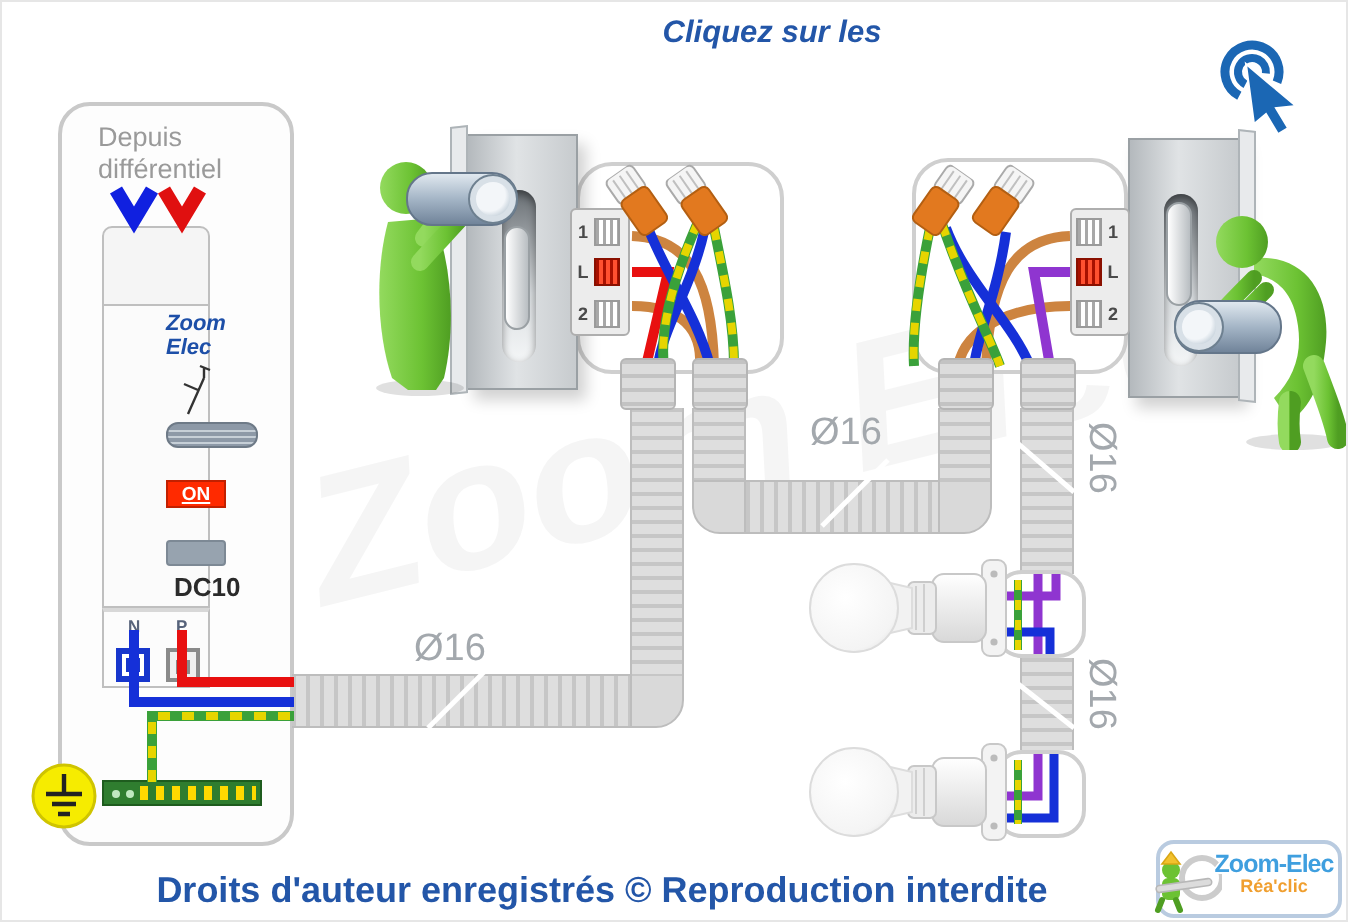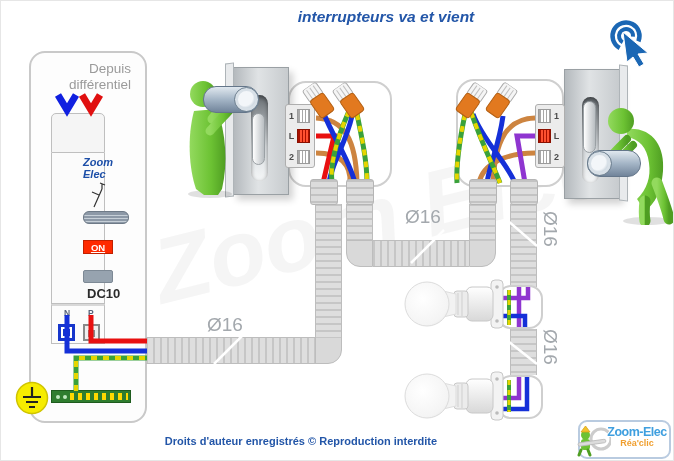--- a/index.html
+++ b/index.html
@@ -10,21 +10,21 @@
   .watermark{position:absolute;left:55px;top:175px;font-size:92px;font-weight:bold;font-style:italic;
              color:rgba(90,90,90,0.06);white-space:nowrap;transform:rotate(-14deg);z-index:1;}
   
   .heading{position:absolute;left:233px;top:6px;width:304px;text-align:center;z-index:60;
            color:#2356a8;font-weight:bold;font-style:italic;font-size:15.5px;line-height:19px;}
   
   .panel-title{position:absolute;left:4px;top:16px;width:148px;text-align:center;color:#8f8f8f;
                font-size:14px;z-index:60;}
   .panel{position:absolute;left:28px;top:50px;width:118px;height:372px;background:#fdfdfd;
          border:2px solid #c9c9c9;border-radius:16px;z-index:10;}
-  .panel-sub{position:absolute;left:2px;top:8px;width:98px;text-align:right;color:#9a9a9a;
+  .panel-sub{position:absolute;left:18px;top:8px;width:98px;text-align:left;color:#9a9a9a;
              font-size:13.5px;line-height:16px;}
   .breaker{position:absolute;left:20px;top:60px;width:54px;z-index:12;}
   .brk-top{height:40px;background:#f5f5f5;border:1px solid #bfbfbf;border-radius:5px 5px 0 0;}
   .brk-body{background:#fbfbfb;border:1px solid #bfbfbf;border-top:none;padding-top:3px;padding-left:31px;}
   .brand{text-align:center;font-size:11px;font-weight:bold;font-style:italic;color:#1d4fa8;line-height:12px;}
   .brk-sym{display:block;margin:2px 0 0 6px;}
   .handle{margin:3px auto 2px auto;width:46px;height:13px;background:#8d99a7;border-radius:6px;
           border:1px solid #6e7a87;background-image:linear-gradient(#8d99a7 0 3px,#c6cfd7 3px 4px,#8d99a7 4px 6px,#c6cfd7 6px 7px,#8d99a7 7px 9px,#c6cfd7 9px 10px,#8d99a7 10px);}
   .onbtn{margin:16px auto;width:30px;height:14px;background:#ff2a00;border:1px solid #c22000;
          color:#fff;font-size:9.5px;font-weight:bold;text-align:center;line-height:13px;text-decoration:underline;}
@@ -78,40 +78,40 @@
   .cyl{position:absolute;height:27px;border-radius:13px;z-index:50;border:1px solid #64768a;
        background:linear-gradient(180deg,#e0e8ef 0%,#a4b5c6 50%,#71849a 100%);}
   .cyl .cap{position:absolute;top:0;width:25px;height:25px;border-radius:50%;border:1px solid #6e8090;
        background:radial-gradient(circle at 42% 42%,#f3f6f9 0 42%,#c3cfd9 62%,#8fa2b2);
        box-shadow:inset 0 0 0 3px #d8e0e7;}
   .figure{position:absolute;z-index:45;}
   
   .lampfix{position:absolute;z-index:50;}
   
   .copyright{position:absolute;left:0;top:434px;width:600px;text-align:center;color:#2356a8;
-             font-weight:bold;font-size:11px;z-index:60;}
+             font-weight:bold;font-size:18px;z-index:60;}
   .logo{position:absolute;left:577px;top:419px;width:93px;height:39px;background:#fff;
         border:2px solid #b9cbe0;border-radius:9px;z-index:60;display:flex;align-items:center;}
   .logo-texts{position:absolute;left:22px;top:3px;width:70px;text-align:center;}
   .logo-brand{font-size:12.5px;font-weight:bold;color:#3f9fdf;letter-spacing:-0.5px;
         text-shadow:-1px 0 #fff,1px 0 #fff,0 -1px #fff,0 1px #fff;}
   .logo-tag{font-size:9px;font-weight:bold;color:#f09f2f;margin-top:-1px;
         text-shadow:-1px 0 #fff,1px 0 #fff,0 -1px #fff,0 1px #fff;}
   .clickicon{position:absolute;left:606px;top:18px;z-index:60;}
   .wirelayer{position:absolute;left:0;top:0;z-index:30;pointer-events:none;}
 </style>
 </head>
 <body>
 
 <div class="canvas">
 
   <div class="watermark">© Zoom Elec</div>
 
   <div class="heading">
-    <div>interrupteurs va et vient</div>
+    <div>Cliquez sur les</div>
   </div>
 
   <svg class="clickicon" width="52" height="50" viewBox="0 0 52 50">
     <circle cx="19" cy="17" r="13.5" fill="none" stroke="#1b67b4" stroke-width="4.5" stroke-dasharray="62 23" transform="rotate(118 19 17)"></circle>
     <circle cx="19" cy="17" r="7" fill="none" stroke="#1b67b4" stroke-width="4" stroke-dasharray="30 14" transform="rotate(118 19 17)"></circle>
     <path d="M16,13 L41,34 L31,35 L37,45 L32,48 L26,38 L20,43 Z" fill="#1b67b4" stroke="#ffffff" stroke-width="1"></path>
   </svg>
 
   <div class="panel">
     <div class="panel-sub">Depuis différentiel</div>

